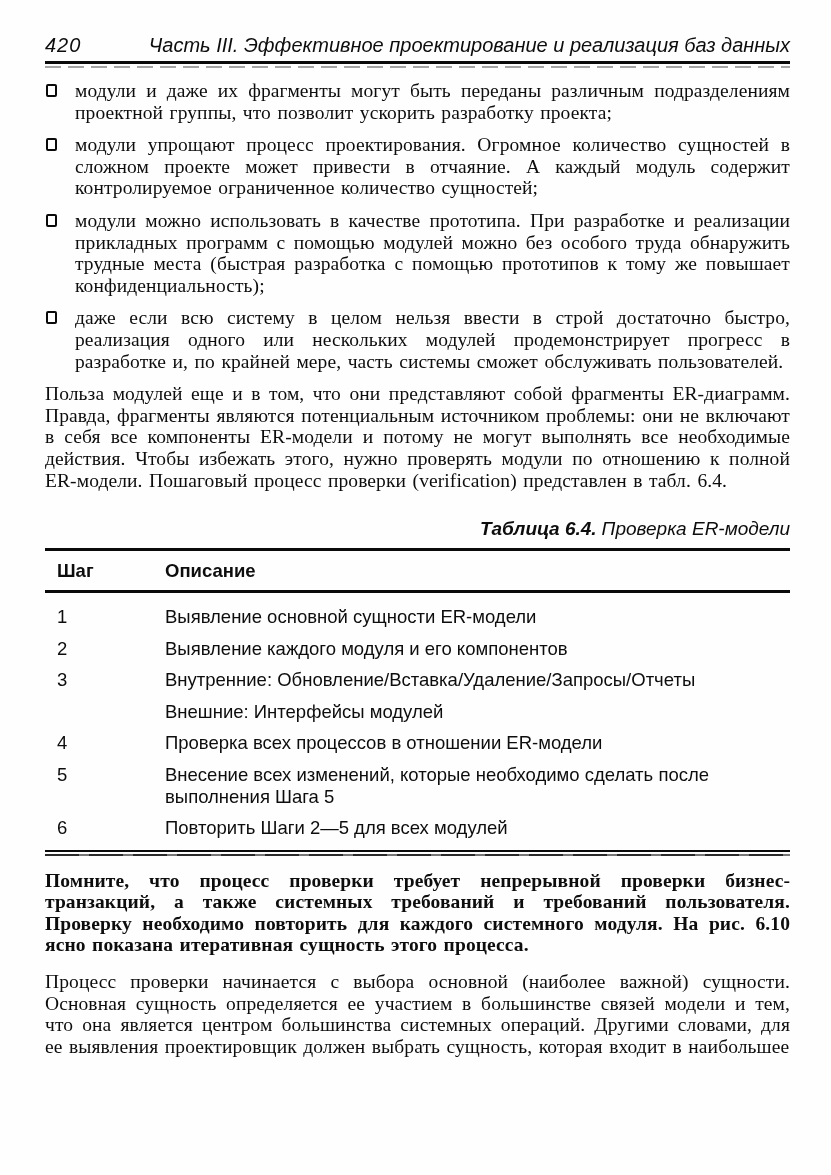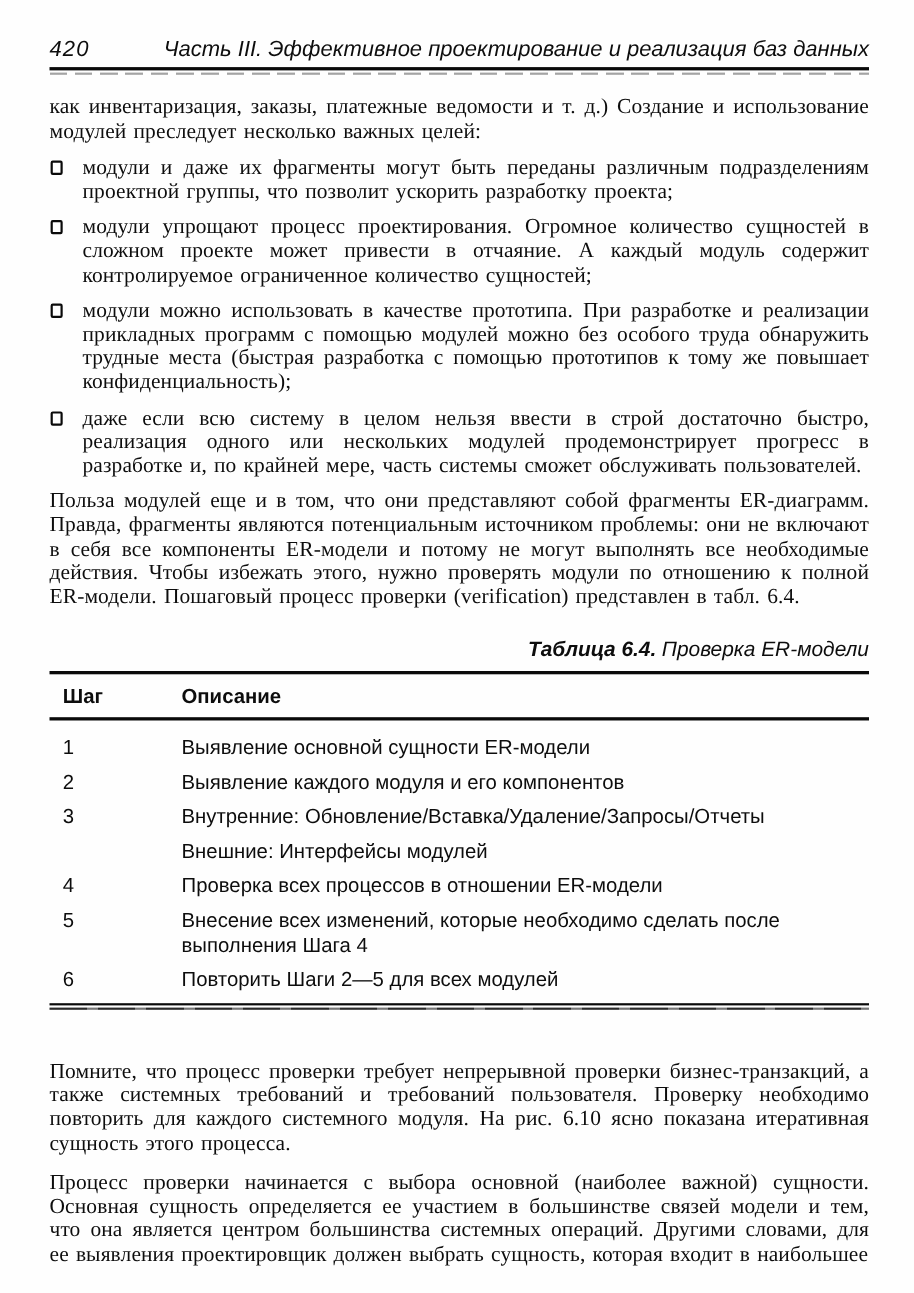--- a/index.html
+++ b/index.html
@@ -96,35 +96,34 @@
   .trow .step-cell { width: 108px; flex: 0 0 108px; line-height: 22px; }
   .trow .desc-cell { flex: 1; }
   .tline { line-height: 22px; margin-bottom: 9.5px; }
   .tbl-rule-bottom { border-top: 2px solid #0a0a0a; }
   .tbl-rule-bottom2 {
     margin-top: 2px;
     height: 2px;
     background: repeating-linear-gradient(90deg, #2a2a2a 0 34px, #777 34px 44px);
   }
   
-  .para-after-table { margin-top: 46px; }
+  .para-after-table { margin-top: 14px; font-weight: bold; }
   .para-last { margin-top: 15px; }
 </style>
 </head>
 <body>
 
 <div class="page">
 
   <div class="running-head">
     <span class="page-num">420</span>
     <span class="head-title">Часть III. Эффективное проектирование и реализация баз данных</span>
   </div>
   <div class="head-rule"></div>
 
-  <p class="body intro">как инвентаризация, заказы, платежные ведомости и т. д.) Создание и использование модулей преследует несколько важных целей:</p>
 
   <ul class="bullets">
     <li class="body">
       <span class="sq-bullet"></span>
       <span>модули и даже их фрагменты могут быть переданы различным подразделениям проектной группы, что позволит ускорить разработку проекта;</span>
     </li>
     <li class="body">
       <span class="sq-bullet"></span>
       <span>модули упрощают процесс проектирования. Огромное количество сущностей в сложном проекте может привести в отчаяние. А каждый модуль содержит контролируемое ограниченное количество сущностей;</span>
     </li>
@@ -176,21 +175,21 @@
       <div class="trow">
         <div class="step-cell">4</div>
         <div class="desc-cell">
           <div class="tline">Проверка всех процессов в отношении ER-модели</div>
         </div>
       </div>
 
       <div class="trow">
         <div class="step-cell">5</div>
         <div class="desc-cell">
-          <div class="tline">Внесение всех изменений, которые необходимо сделать после выполнения Шага 4</div>
+          <div class="tline">Внесение всех изменений, которые необходимо сделать после выполнения Шага 5</div>
         </div>
       </div>
 
       <div class="trow">
         <div class="step-cell">6</div>
         <div class="desc-cell">
           <div class="tline">Повторить Шаги 2—5 для всех модулей</div>
         </div>
       </div>
 

